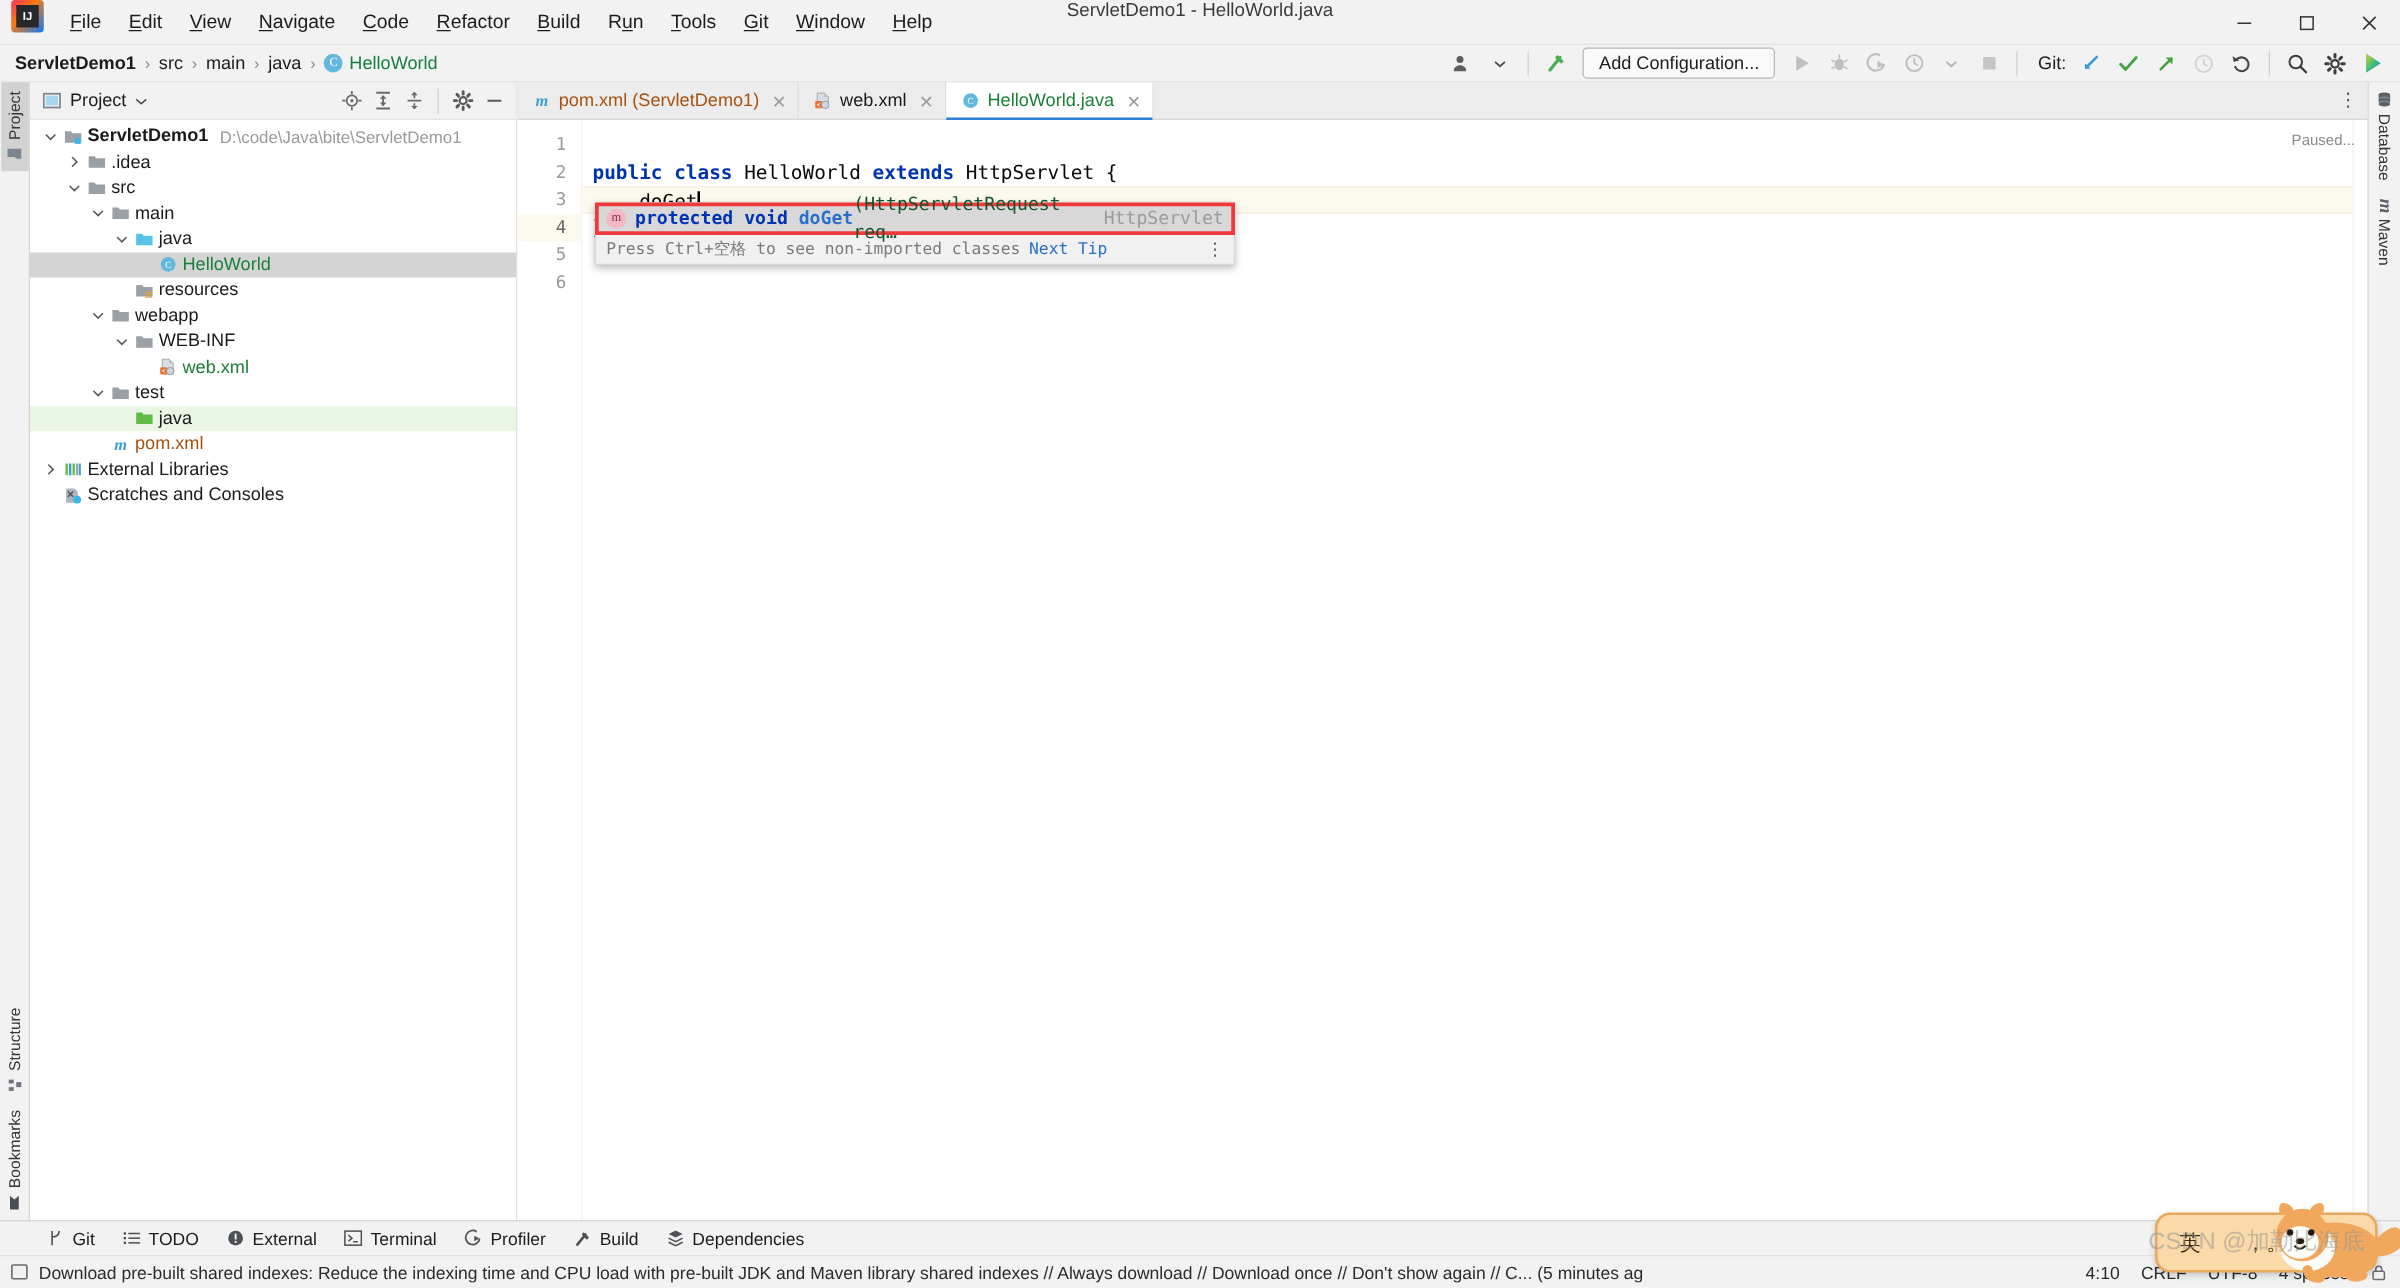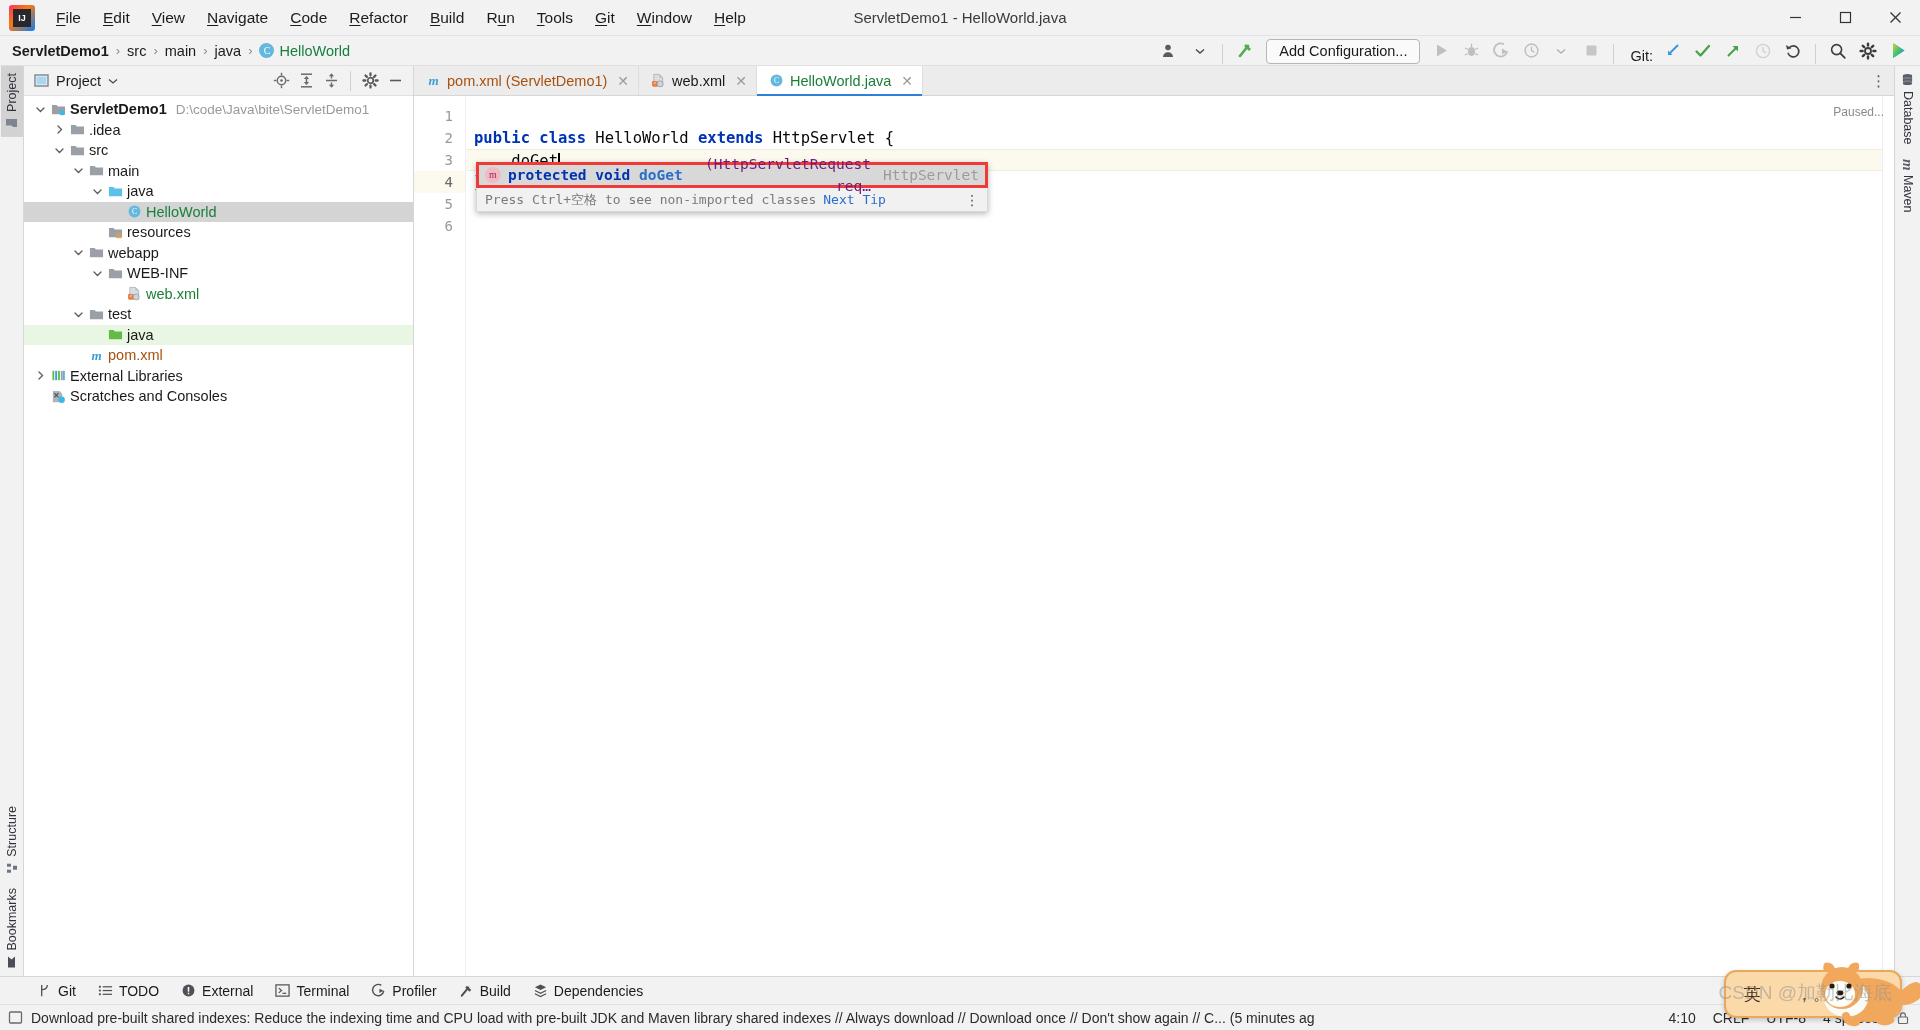--- a/index.html
+++ b/index.html
@@ -10,21 +10,21 @@
     font-size: 16px;
     background: #f2f2f2;
     color: #1a1a1a;
   }
   #app { position: relative; width: 1920px; height: 1030px; display: flex; flex-direction: column; }
 
   
   .titlebar {
     height: 36px; min-height: 36px;
     background: #f2f2f2;
-    display: flex; align-items: center;
+    display: flex; align-items: flex-start;
     border-bottom: 1px solid #e4e4e4;
     position: relative;
   }
   .ij-logo {
     width: 26px; height: 26px; margin-left: 9px; margin-right: 10px;
     border-radius: 3px; position: relative; overflow: hidden;
     background: linear-gradient(135deg,#fe315d 0%,#f97a12 40%,#087cfa 100%);
     flex: 0 0 auto;
   }
   .ij-logo::after {
@@ -61,21 +61,21 @@
   }
   .crumb { display: flex; align-items: center; font-size: 14.5px; color: #1b1b1b; }
   .crumb .sep { color: #8a8a8a; margin: 0 7px; font-size: 13px; }
   .crumb .proj { font-weight: bold; }
   .crumb .cls { color: #157f3d; }
   .crumb-icon-c {
     display: inline-block; width: 15px; height: 15px; border-radius: 50%;
     background: #62b8de; color: #fff; font-size: 10px; line-height: 15px;
     text-align: center; margin-right: 5px; font-family: "Liberation Serif", serif;
   }
-  .nav-right { margin-left: auto; display: flex; align-items: flex-end; gap: 2px; padding-right: 8px; }
+  .nav-right { margin-left: auto; display: flex; align-items: center; gap: 2px; padding-right: 8px; }
   .tb-btn {
     width: 28px; height: 26px; display: flex; align-items: center; justify-content: center;
     cursor: default; border-radius: 3px;
   }
   .tb-btn.dis { opacity: .42; }
   .addconf {
     height: 25px; padding: 0 12px; border: 1px solid #b6b6b6; border-radius: 4px;
     background: #fafafa; font-size: 14.5px; color: #1b1b1b; display: flex;
     align-items: center; margin: 0 5px; cursor: default;
   }
@@ -190,21 +190,21 @@
     border: 3px solid #f03a3a; padding: 0 6px;
     font-family: "DejaVu Sans Mono", monospace; font-size: 14.5px;
   }
   .m-badge {
     width: 16px; height: 16px; border-radius: 50%; background: #f2b8c6; color: #8f2b45;
     font-size: 10px; line-height: 16px; text-align: center; margin-right: 7px;
     font-family: "Liberation Serif", serif; flex: 0 0 auto;
   }
   .pi-kw { color: #0033b3; font-weight: bold; }
   .pi-meth { color: #2a6fc9; font-weight: bold; }
-  .pi-param { color: #701a75; text-align: right; }
+  .pi-param { color: #14532d; }
   .pi-right { margin-left: auto; color: #9b9b9b; padding-left: 12px; text-align: right; }
   .popup-hint {
     height: 24px; display: flex; align-items: center; padding: 0 8px;
     background: #f1f1f1; font-size: 13px; color: #7a7a7a;
     border: 1px solid #d9d9d9; border-top: none;
   }
   .popup-hint .link { color: #2a6fc9; margin-left: 7px; cursor: default; }
   .popup-hint .dots { margin-left: auto; color: #555; letter-spacing: 0; font-size: 14px; line-height: 8px; }
 
   .paused {

